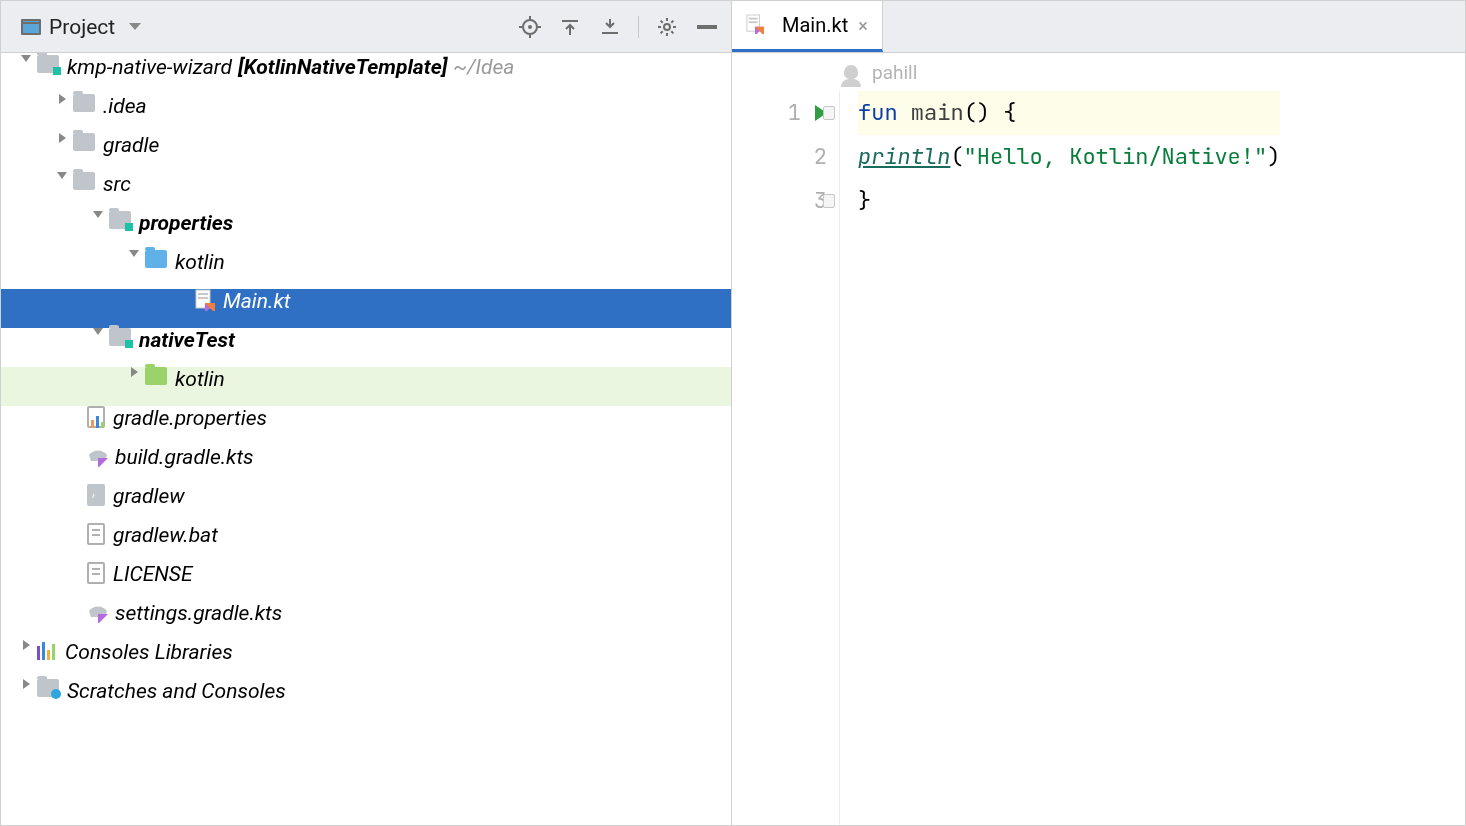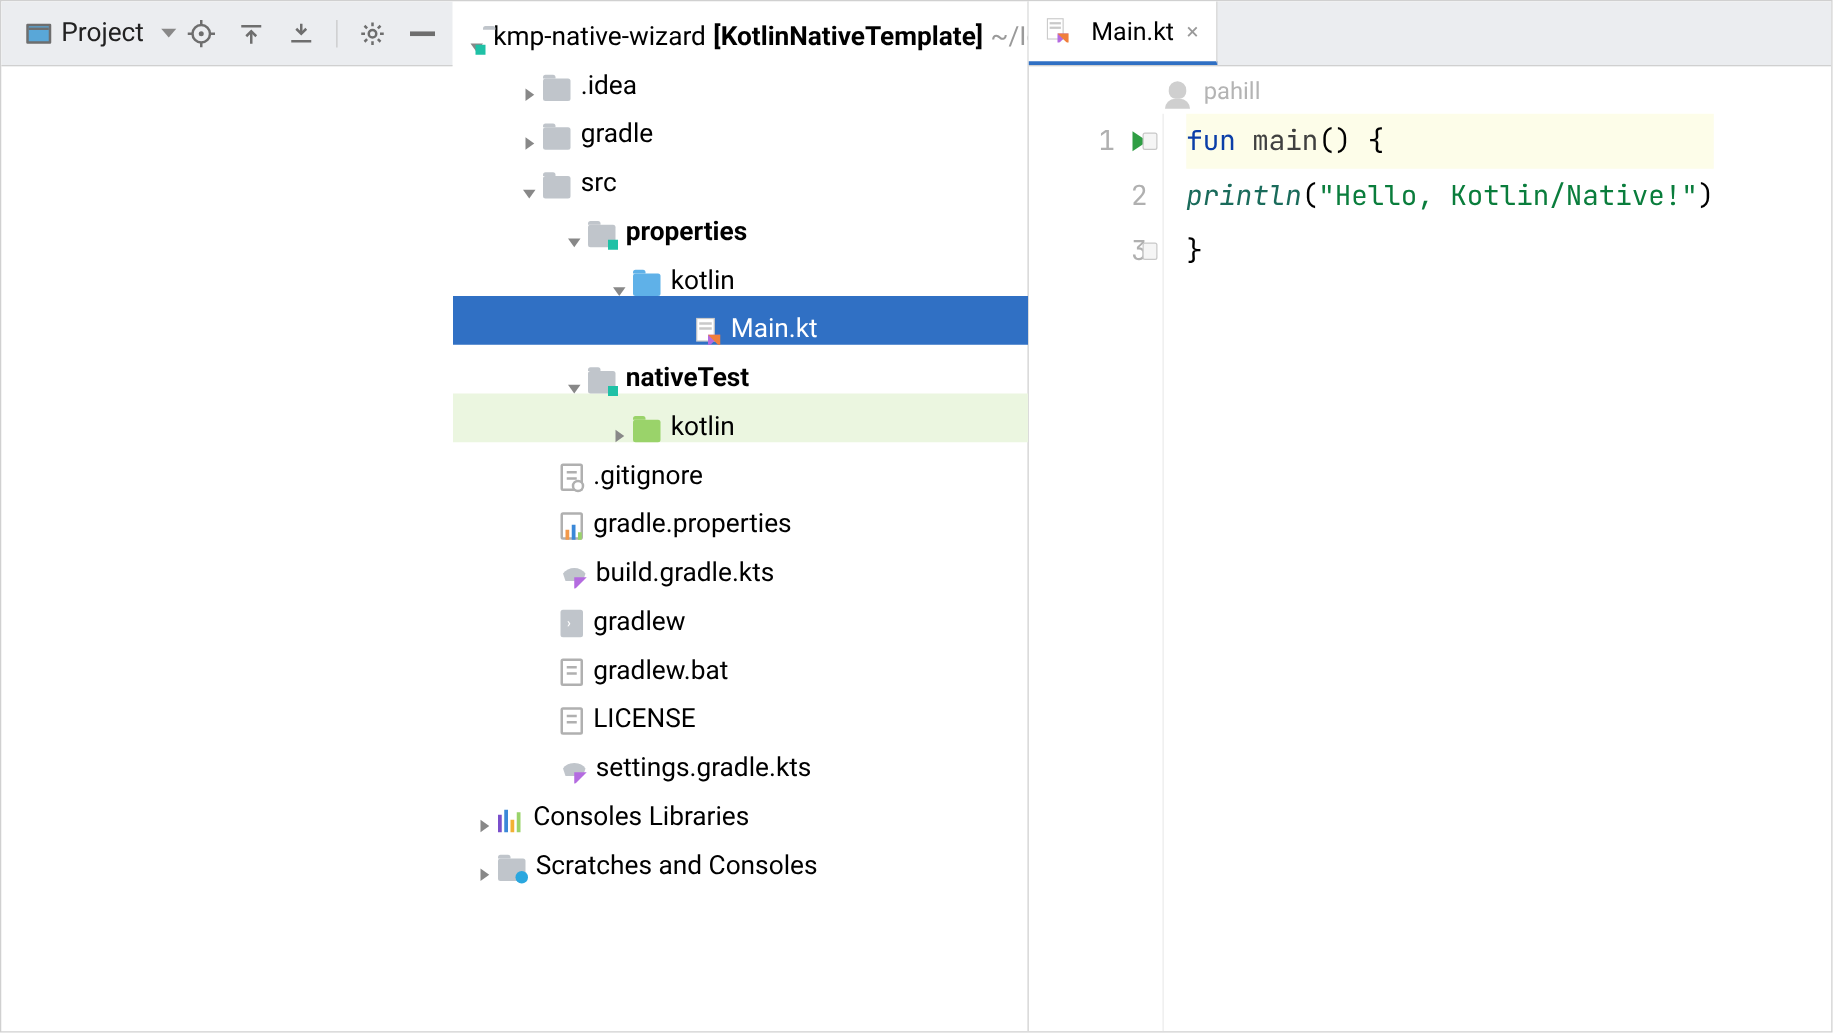--- a/index.html
+++ b/index.html
@@ -8,25 +8,25 @@
   font-size: 13px;
   color: #000;
   background: #fff;
   width: 1466px;
   height: 826px;
   overflow: hidden;
   border: 1px solid #d0d0d0;
   display: flex;
 }
 .sidebar {
-  width: 822px;
+  width: 731px;
   height: 100%;
   border-right: 1px solid #d0d0d0;
   display: flex;
-  flex-direction: row;
+  flex-direction: column;
 }
 .sidebar-header {
   height: 52px;
   background: #ebedf0;
   border-bottom: 1px solid #d0d0d0;
   display: flex;
   align-items: center;
   padding: 0 12px;
 }
 .project-btn {
@@ -76,23 +76,24 @@
 }
 .tree {
   flex: 1;
   overflow: auto;
   padding-top: 2px;
   font-size: 21px;
 }
 .tree-row {
   height: 39px;
   display: flex;
-  align-items: flex-end;
+  align-items: flex-start;
   white-space: nowrap;
   cursor: pointer;
+  font-style: italic;
 }
 .tree-row.selected {
   background: #3070c4;
   color: #fff;
 }
 .tree-row.highlight-yellow { background: #fdfde7; }
 .tree-row.highlight-green  { background: #ebf6e0; }
 .arrow {
   width: 22px;
   display: flex;
@@ -283,21 +284,21 @@
   right:-8px;
   width: 12px; height: 14px;
   border: 1px solid #c8c8c8;
   border-radius: 2px;
   background: #f5f5f5;
 }
 .code-lines { padding-left: 18px; }
 .code-line.hl { background: #fdfde9; }
 .tok-kw { color: #0b3ea8; }
 .tok-fn { color: #404040; }
-.tok-it { font-style: italic; color: #1a6b5b; }
+.tok-it { font-style: italic; color: #1a6b5b; text-decoration: underline; }
 .tok-str { color: #0a7d3c; }
 </style>
 </head>
 <body>
 
 <div class="sidebar">
   <div class="sidebar-header">
     <div class="project-btn">
       <span class="project-icon"></span>
       <span class="project-label">Project</span>
@@ -429,26 +430,20 @@
     <div class="tree-row highlight-green" style="padding-left:122px">
       <span class="arrow">
           <span class="arrow-right"></span>
         </span>
       <span class="folder-icon folder-green">
           <span class="folder-shape"></span>
         </span>
       <span class="tree-text">kotlin</span>
     </div>
     <div class="tree-row" style="padding-left:86px">
-      <span class="file-icon file-bars">
-          <span style="position:absolute;bottom:-3px;right:-3px;width:10px;height:10px;border-radius:50%;border:2px solid #b0b0b0;background:#fff"></span>
-        </span>
-      <span class="tree-text">.gitignore</span>
-    </div>
-    <div class="tree-row" style="padding-left:86px">
       <span class="file-icon">
           <span style="position:absolute;bottom:-2px;left:2px;width:3px;height:8px;background:#f2994a"></span>
           <span style="position:absolute;bottom:-2px;left:7px;width:3px;height:12px;background:#3b88d8"></span>
           <span style="position:absolute;bottom:-2px;left:12px;width:3px;height:6px;background:#9ad36a"></span>
         </span>
       <span class="tree-text">gradle.properties</span>
     </div>
     <div class="tree-row" style="padding-left:86px">
       <span class="file-kt"><svg width="22" height="22" viewBox="0 0 22 22">
             <path d="M2 10 C6 4,16 4,20 10 L18 16 L4 16 Z" fill="#c0c5cb"></path>

